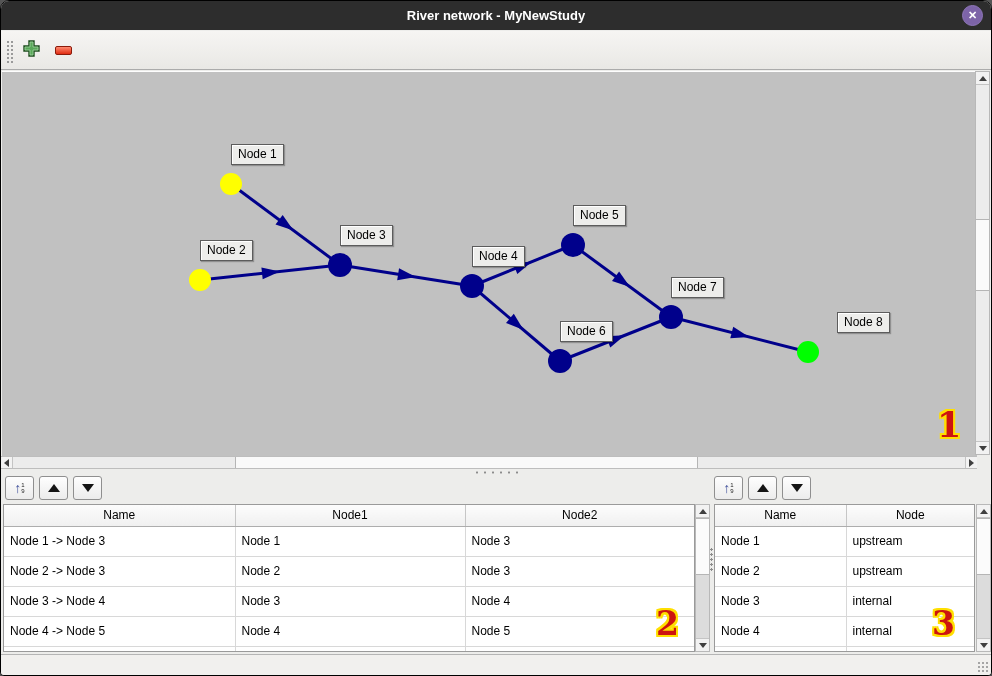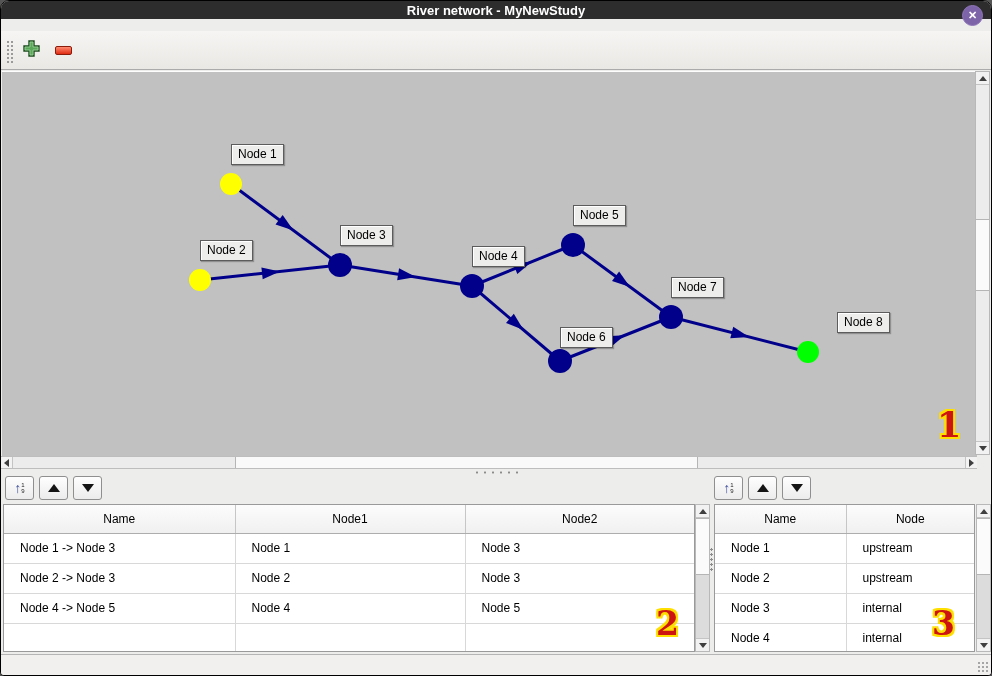--- a/index.html
+++ b/index.html
@@ -1,21 +1,21 @@
 <!DOCTYPE html>
 <html><head>
 <meta charset="utf-8">
 <style>
   * { margin:0; padding:0; box-sizing:border-box; }
   body { font-family:"Liberation Sans", sans-serif; background:#555; }
   .window { position:relative; width:992px; height:676px; background:#EDEDEB;
             border:1px solid #000; border-radius:9px 9px 4px 4px; overflow:hidden; }
 
   
-  .titlebar { position:absolute; top:0; left:0; right:0; height:18px; background:#2D2D2D;
+  .titlebar { position:absolute; top:0; left:0; right:0; height:29px; background:#2D2D2D;
               display:flex; align-items:center; justify-content:center; }
   .title { color:#FFFFFF; font-size:13px; font-weight:bold; }
   .close-btn { position:absolute; right:8px; top:4px; width:21px; height:21px; border-radius:50%;
                background:#7D64A8; border:1px solid #8F77B8; color:#FFF; font-size:11px; font-weight:bold;
                display:flex; align-items:center; justify-content:center; cursor:pointer; }
 
   
   .toolbar { position:absolute; top:30px; left:0; right:0; height:39px;
              background:linear-gradient(#F6F5F3,#E9E8E5); border-bottom:1px solid #ABABAB; }
   .grip { position:absolute; left:5px; top:9px; width:7px; height:24px;
@@ -75,25 +75,25 @@
   .sort-arrow { color:#41519C; font-weight:bold; font-size:14px; line-height:14px; }
   .sort-nums { display:flex; flex-direction:column; font-size:6px; line-height:6px; color:#222; }
   .btri-up { width:0; height:0; border-left:6px solid transparent; border-right:6px solid transparent; border-bottom:8px solid #141414; }
   .btri-down { width:0; height:0; border-left:6px solid transparent; border-right:6px solid transparent; border-top:8px solid #141414; }
 
   .table-wrap { position:absolute; top:29px; height:148px; background:#FFFFFF;
                 border:1px solid #9A9A9A; overflow:hidden; }
   .table-wrap.lt { left:2px; width:692px; }
   .table-wrap.rt { left:713px; width:261px; }
   table.grid { border-collapse:collapse; width:100%; table-layout:fixed; font-size:12px; color:#000; }
-  table.grid th { height:28px; font-weight:normal; text-align:center;
+  table.grid th { height:21px; font-weight:normal; text-align:center;
                   background:linear-gradient(#FCFCFC,#F0F0F0);
                   border-right:1px solid #C6C6C6; border-bottom:1px solid #ADADAD; }
   table.grid th:last-child { border-right:none; }
-  table.grid td { height:30px; background:#FFF; padding:0 16px; overflow:hidden; white-space:nowrap;
+  table.grid td { height:30px; background:#FFF; padding:0 6px; overflow:hidden; white-space:nowrap;
                   border-right:1px solid #D8D8D8; border-bottom:1px solid #D8D8D8; }
   table.grid td:last-child { border-right:none; }
   .sb-table { top:29px; width:15px; height:148px; background:#DCDCDC; }
   .sb-table.lt { left:694px; }
   .sb-table.rt { left:975px; }
   .v-grip { position:absolute; left:709px; top:72px; width:3px; height:26px;
             background-image:radial-gradient(circle,#8C8C8C 1px,transparent 1.2px); background-size:3px 5px; }
 
   
   .statusbar { position:absolute; top:653px; left:0; right:0; bottom:0; background:#F1F0EE;
@@ -160,21 +160,21 @@
         <circle cx="571" cy="173" r="12" fill="#00008B"></circle>
         <circle cx="558" cy="289" r="12" fill="#00008B"></circle>
         <circle cx="669" cy="245" r="12" fill="#00008B"></circle>
         <circle cx="806" cy="280" r="11" fill="#00FF00"></circle>
       </svg>
       <div class="node-label" style="left: 229px; top: 72px;">Node 1</div>
       <div class="node-label" style="left: 198px; top: 168px;">Node 2</div>
       <div class="node-label" style="left: 338px; top: 153px;">Node 3</div>
       <div class="node-label" style="left: 470px; top: 174px;">Node 4</div>
       <div class="node-label" style="left: 571px; top: 133px;">Node 5</div>
-      <div class="node-label" style="left: 558px; top: 255px;">Node 6</div>
+      <div class="node-label" style="left: 558px; top: 249px;">Node 6</div>
       <div class="node-label" style="left: 669px; top: 205px;">Node 7</div>
       <div class="node-label" style="left: 806px; top: 240px; margin-left: 29px;">Node 8</div>
     </div>
 
   <div class="sb-v vscroll-main">
     <div class="sb-arrow top">
         <div class="tri up"></div>
       </div>
     <div class="sb-thumb-v" style="top:147px; height:72px;"></div>
     <div class="sb-arrow bottom">
@@ -253,20 +253,25 @@
               <td>Node 1 -&gt; Node 3</td>
               <td>Node 1</td>
               <td>Node 3</td>
             </tr>
             <tr>
               <td>Node 2 -&gt; Node 3</td>
               <td>Node 2</td>
               <td>Node 3</td>
             </tr>
             <tr>
+              <td>Node 3 -&gt; Node 4</td>
+              <td>Node 3</td>
+              <td>Node 4</td>
+            </tr>
+            <tr>
               <td>Node 4 -&gt; Node 5</td>
               <td>Node 4</td>
               <td>Node 5</td>
             </tr>
             <tr>
               <td style="border-bottom: none;"></td>
               <td style="border-bottom: none;"></td>
               <td style="border-bottom: none;"></td>
             </tr>
           </tbody>

